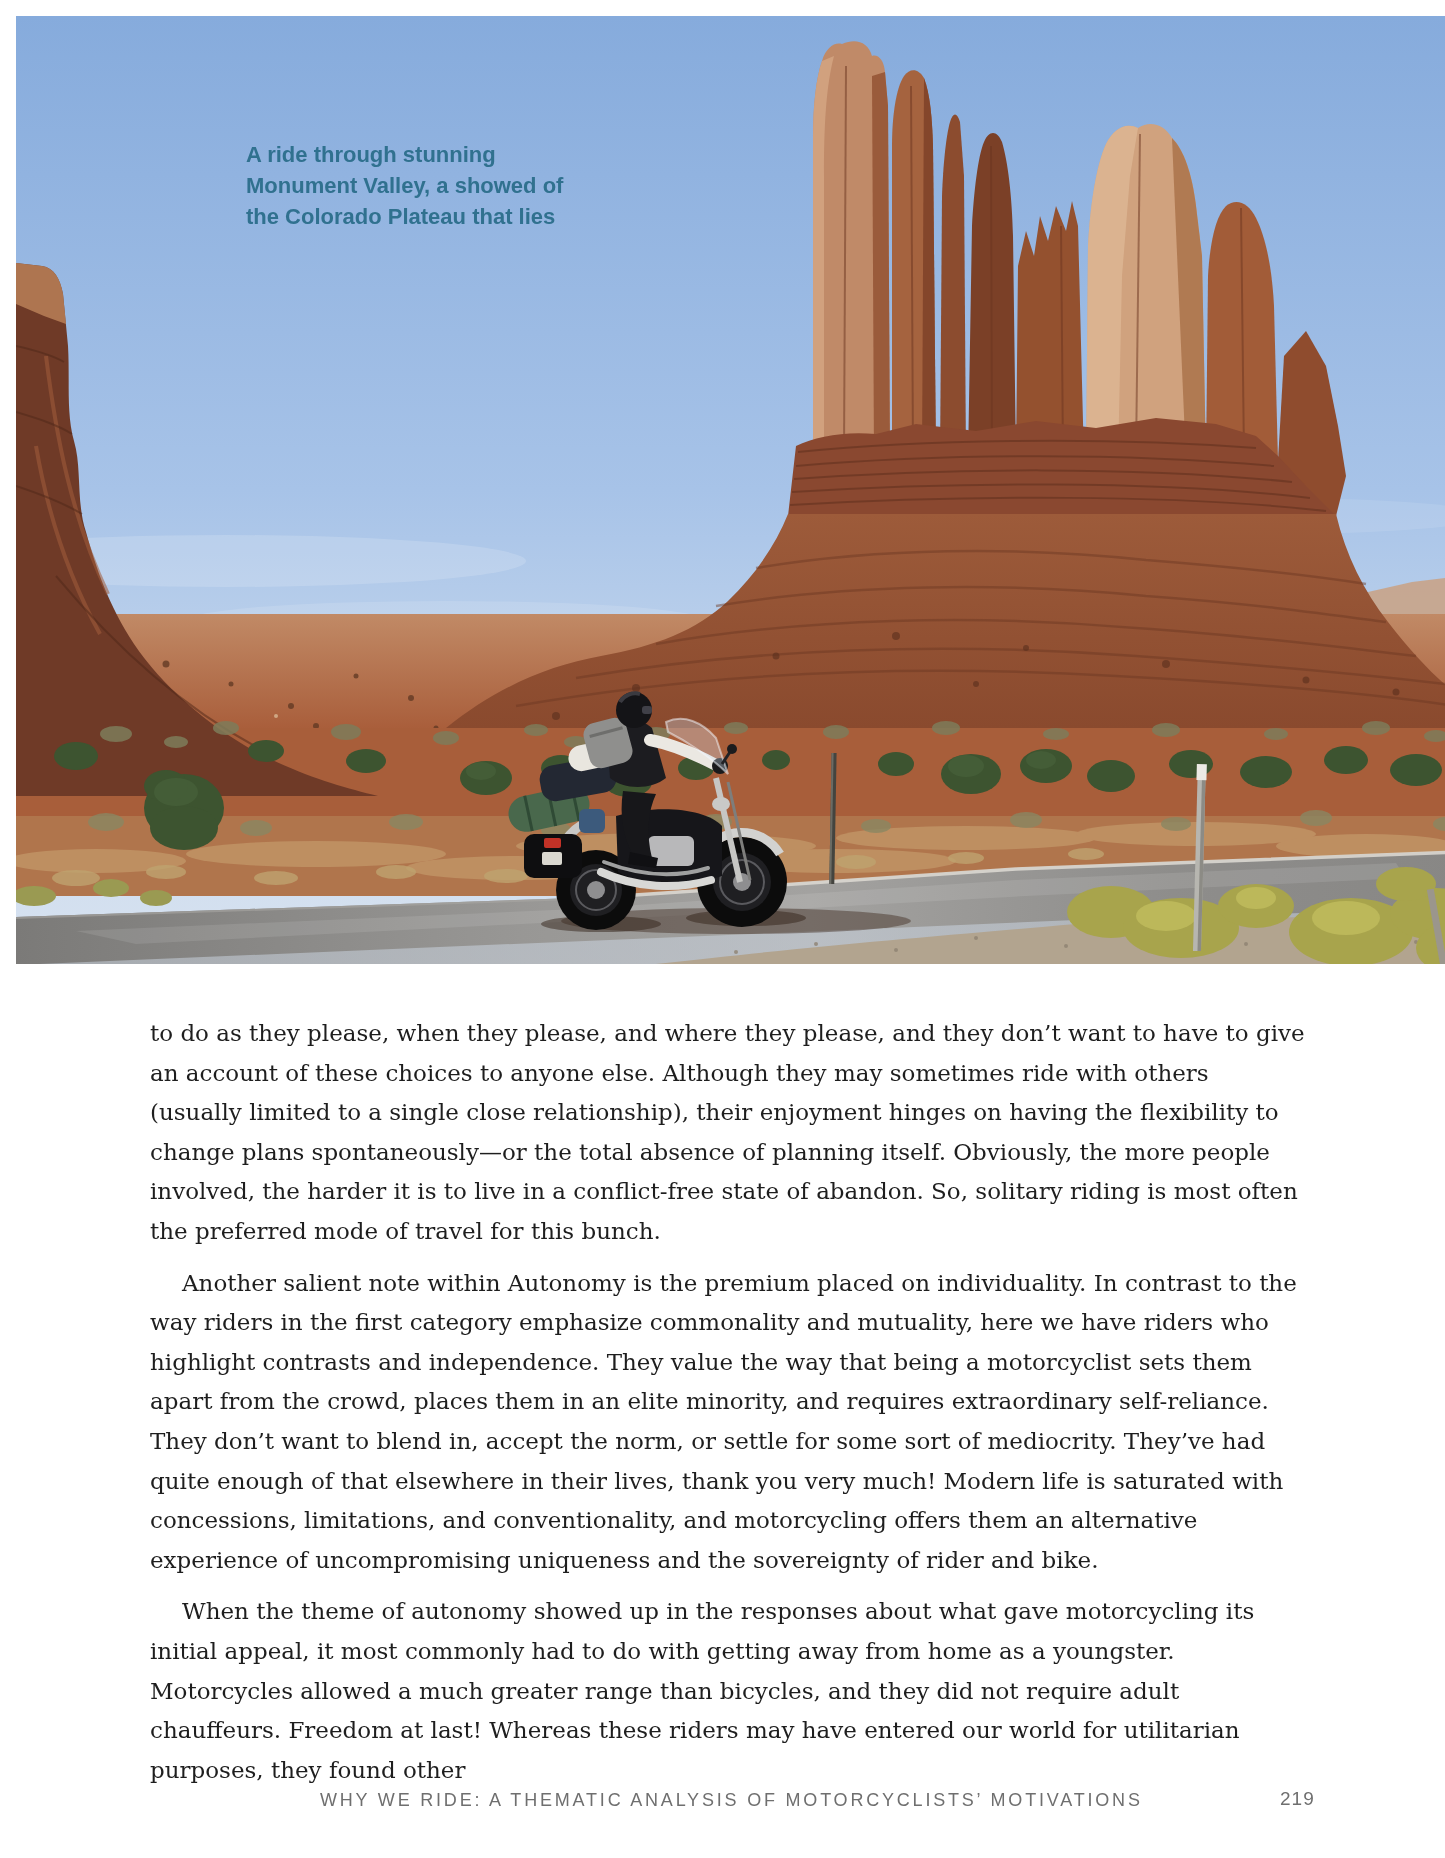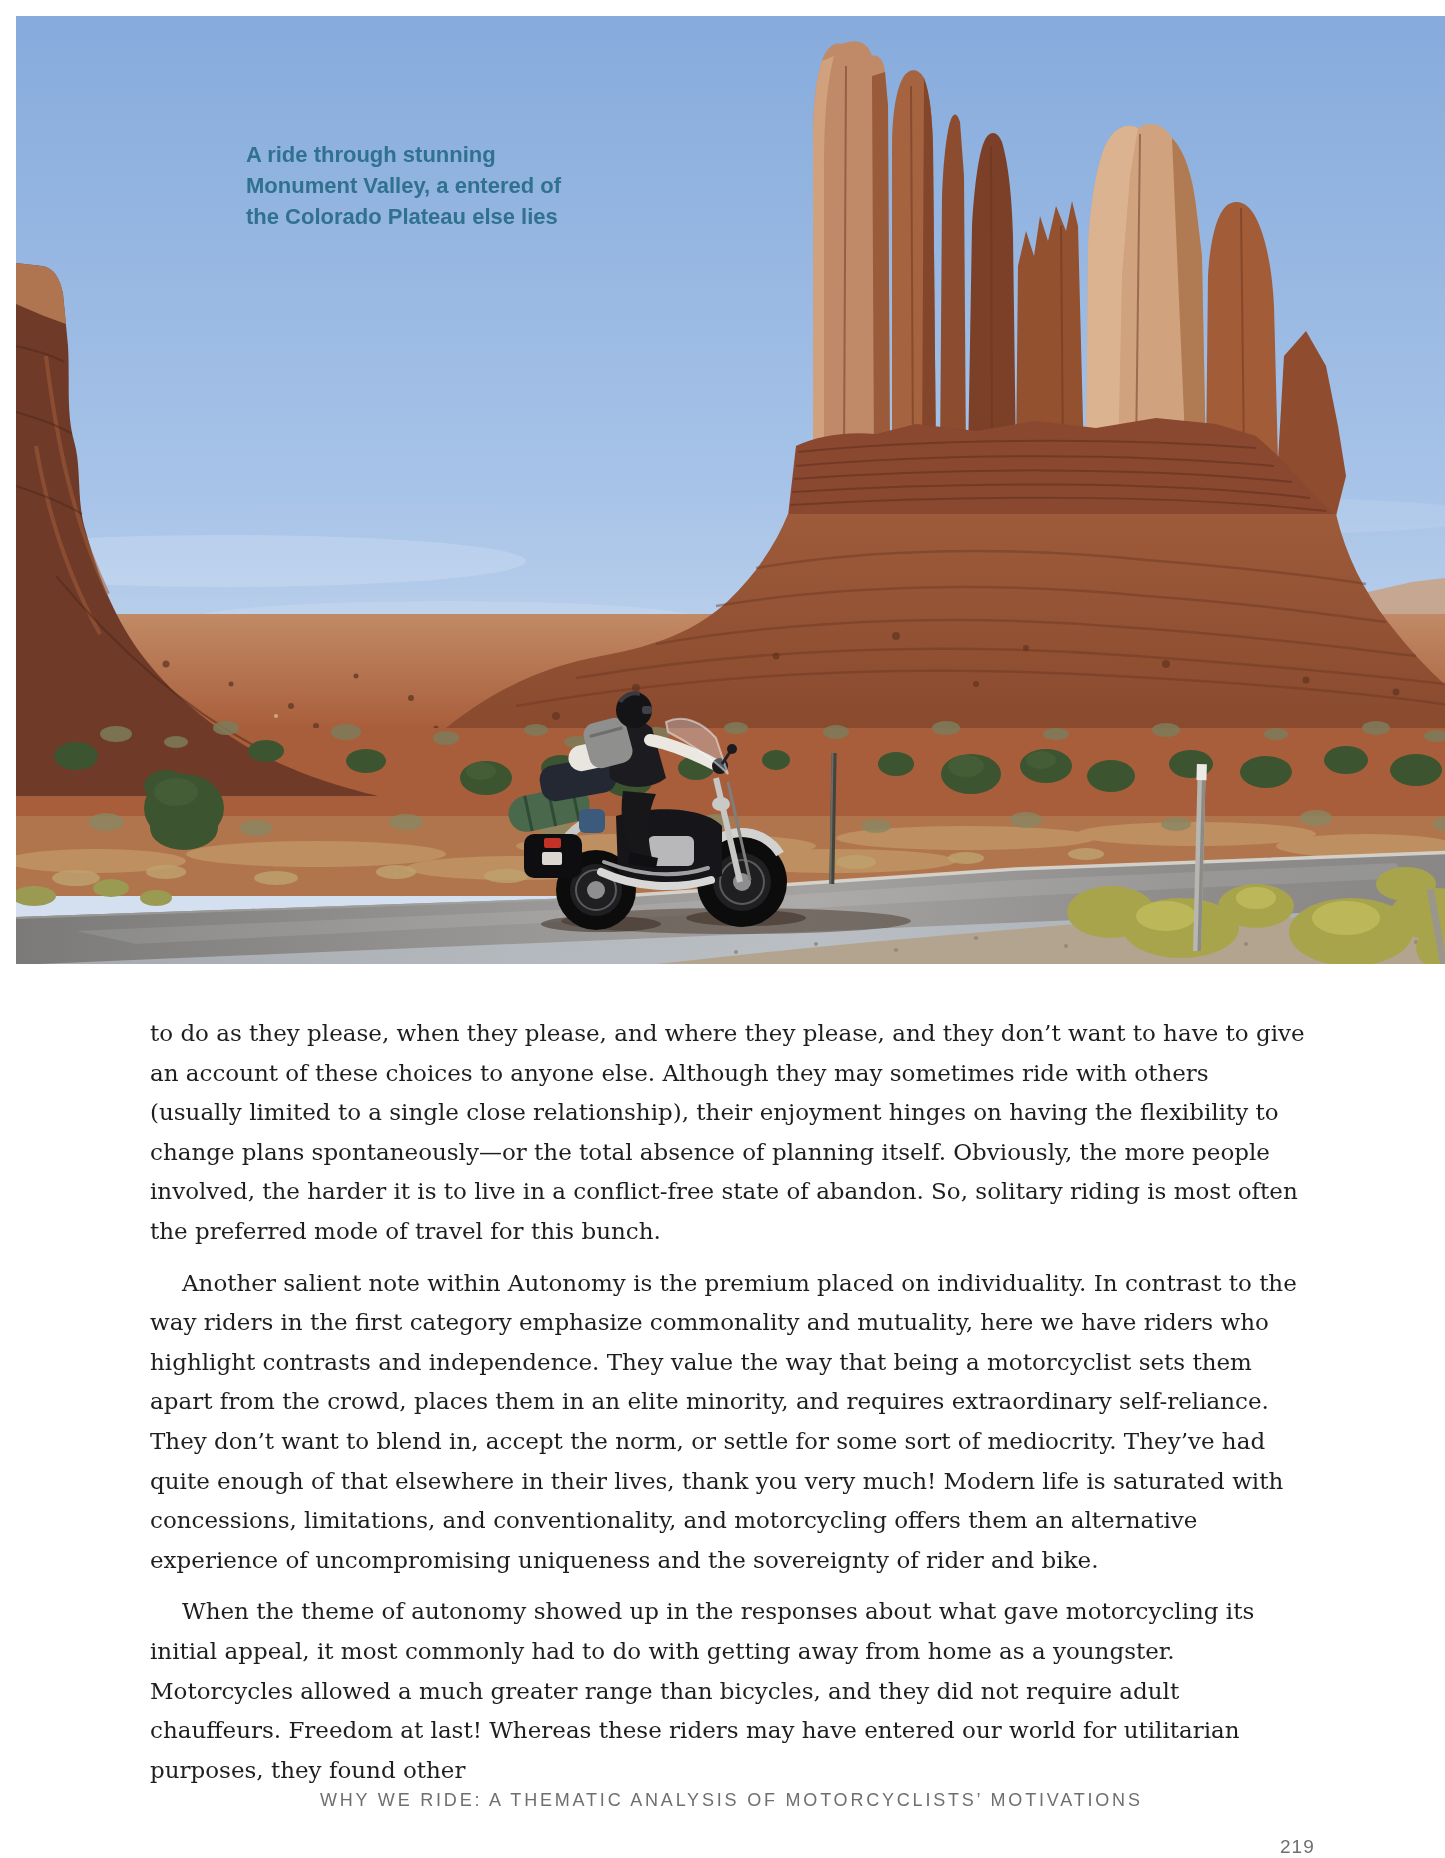--- a/index.html
+++ b/index.html
@@ -11,21 +11,21 @@
            font-family:"Liberation Sans",sans-serif;font-weight:bold;
            font-size:22px;line-height:31px;color:#30718f;}
   .body-text{position:absolute;left:138px;top:1002px;width:1180px;
              font-family:"DejaVu Serif","Liberation Serif",serif;
              font-size:23px;line-height:39.6px;color:#1e1e1e;text-align:left;}
   .body-text p{margin:12px;padding:0;hyphens:none;}
   .body-text p.indent{text-indent:32px;}
   .footer{position:absolute;left:0;top:1788px;width:1445px;height:30px;
           color:#6f6f6f;font-family:"Liberation Sans",sans-serif;}
   .running-head{position:absolute;left:320px;top:2px;font-size:18px;letter-spacing:2.8px;}
-  .page-number{position:absolute;left:1280px;top:0px;font-size:19px;letter-spacing:1px;margin-top:48px;}
+  .page-number{position:absolute;left:1280px;top:0px;font-size:19px;letter-spacing:1px;}
 </style>
 </head>
 <body>
 
 <div class="page">
 
   <figure class="photo">
     <svg viewBox="0 0 1445 948" role="img">
       <defs>
         <linearGradient id="skyGrad" x1="0" y1="0" x2="0" y2="1">
@@ -377,22 +377,22 @@
         <circle cx="716" cy="733" r="5" fill="#1c1c1e"></circle>
 
         <path d="M700,762 L724,866" stroke="#c6c6c4" stroke-width="6"></path>
         <path d="M712,766 L734,864" stroke="#7e7e7c" stroke-width="3"></path>
         <ellipse cx="705" cy="788" rx="9" ry="7" fill="#c9c9c7"></ellipse>
       </g>
     </svg>
 
     <figcaption class="caption">
       <div>A ride through stunning</div>
-      <div>Monument Valley, a entered of</div>
-      <div>the Colorado Plateau else lies</div>
+      <div>Monument Valley, a showed of</div>
+      <div>the Colorado Plateau that lies</div>
     </figcaption>
   </figure>
 
   <main class="body-text">
     <p>to do as they please, when they please, and where they please, and they don’t want to have to give an account of these choices to anyone else. Although they may sometimes ride with others (usually limited to a single close relationship), their enjoyment hinges on having the flexibility to change plans spontaneously—or the total absence of planning itself. Obviously, the more people involved, the harder it is to live in a conflict-free state of abandon. So, solitary riding is most often the preferred mode of travel for this bunch.</p>
     <p class="indent">Another salient note within Autonomy is the premium placed on individuality. In contrast to the way riders in the first category emphasize commonality and mutuality, here we have riders who highlight contrasts and independence. They value the way that being a motorcyclist sets them apart from the crowd, places them in an elite minority, and requires extraordinary self-reliance. They don’t want to blend in, accept the norm, or settle for some sort of mediocrity. They’ve had quite enough of that elsewhere in their lives, thank you very much! Modern life is saturated with concessions, limitations, and conventionality, and motorcycling offers them an alternative experience of uncompromising uniqueness and the sovereignty of rider and bike.</p>
     <p class="indent">When the theme of autonomy showed up in the responses about what gave motorcycling its initial appeal, it most commonly had to do with getting away from home as a youngster. Motorcycles allowed a much greater range than bicycles, and they did not require adult chauffeurs. Freedom at last! Whereas these riders may have entered our world for utilitarian purposes, they found other</p>
   </main>
 
   <footer class="footer">

